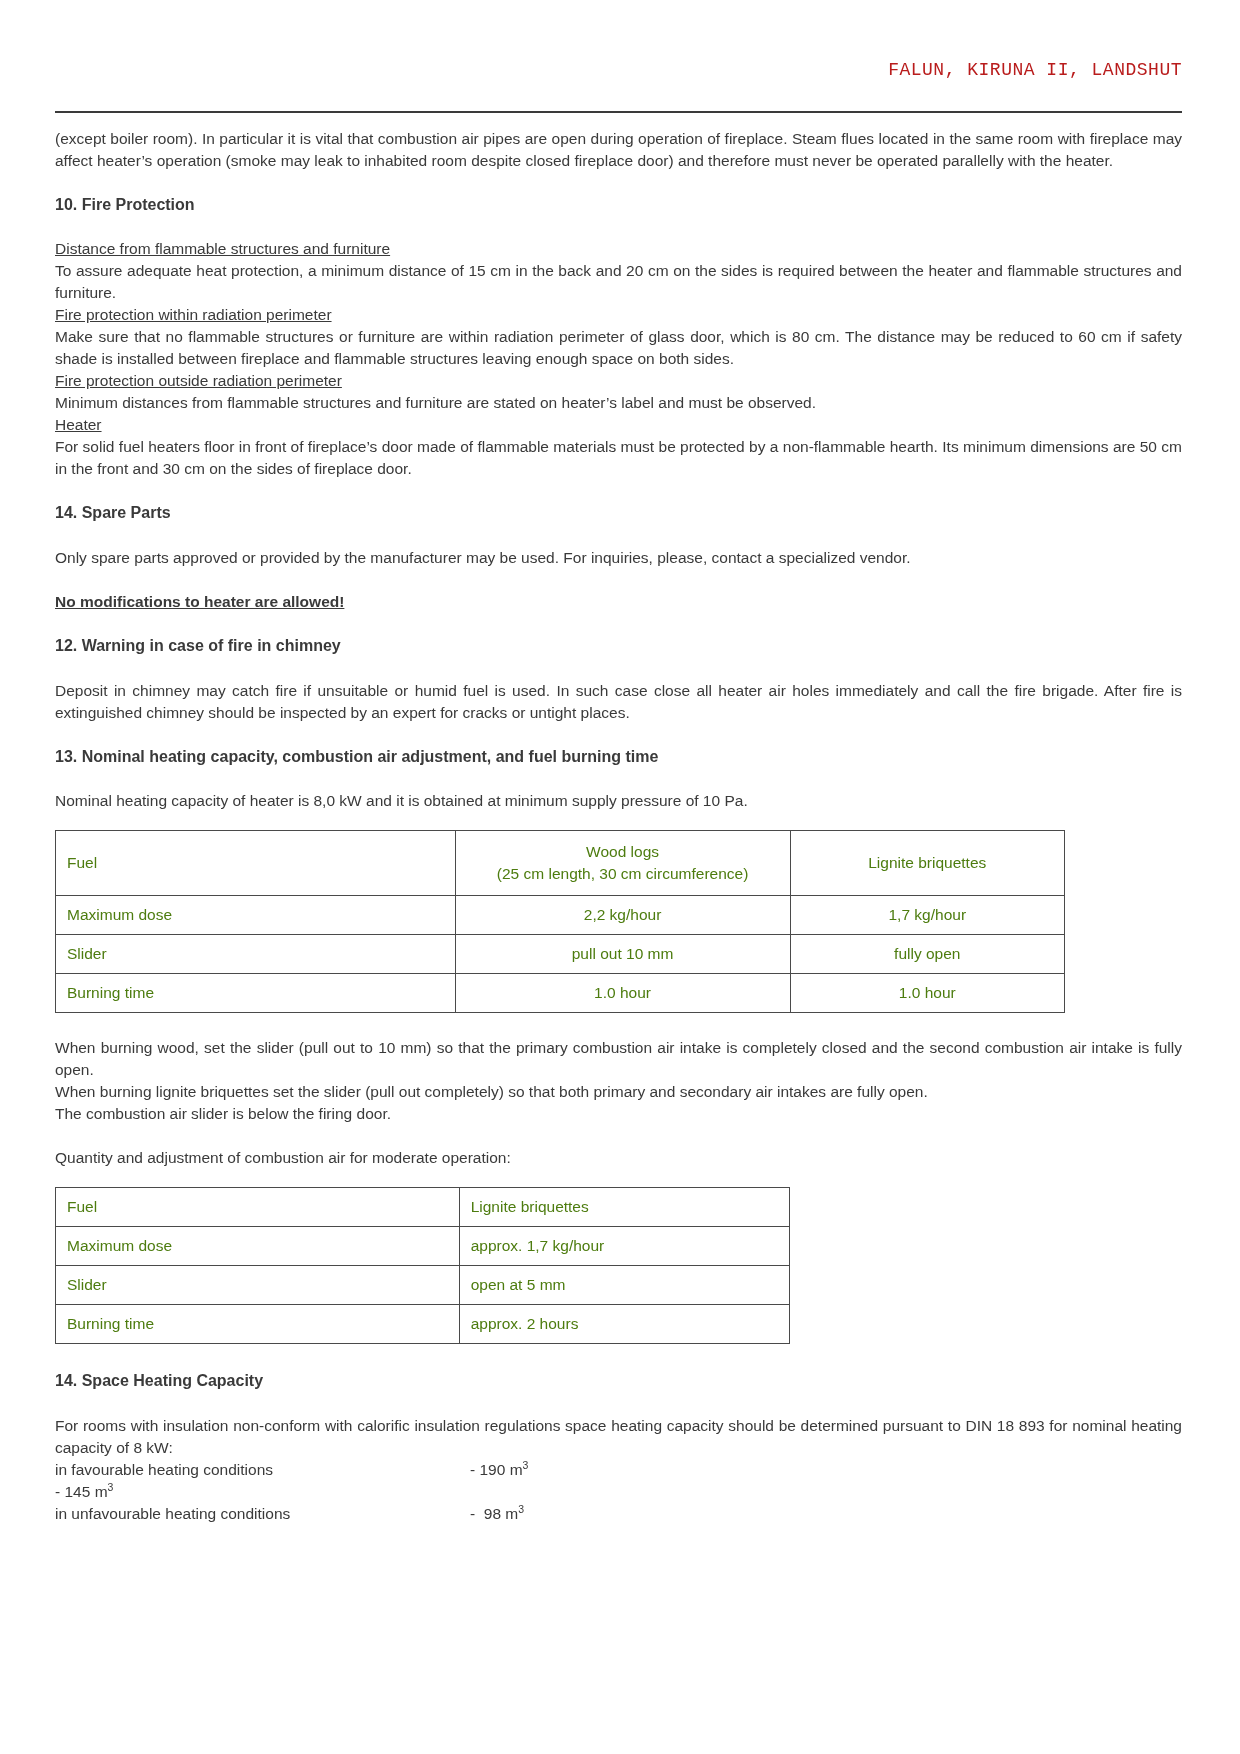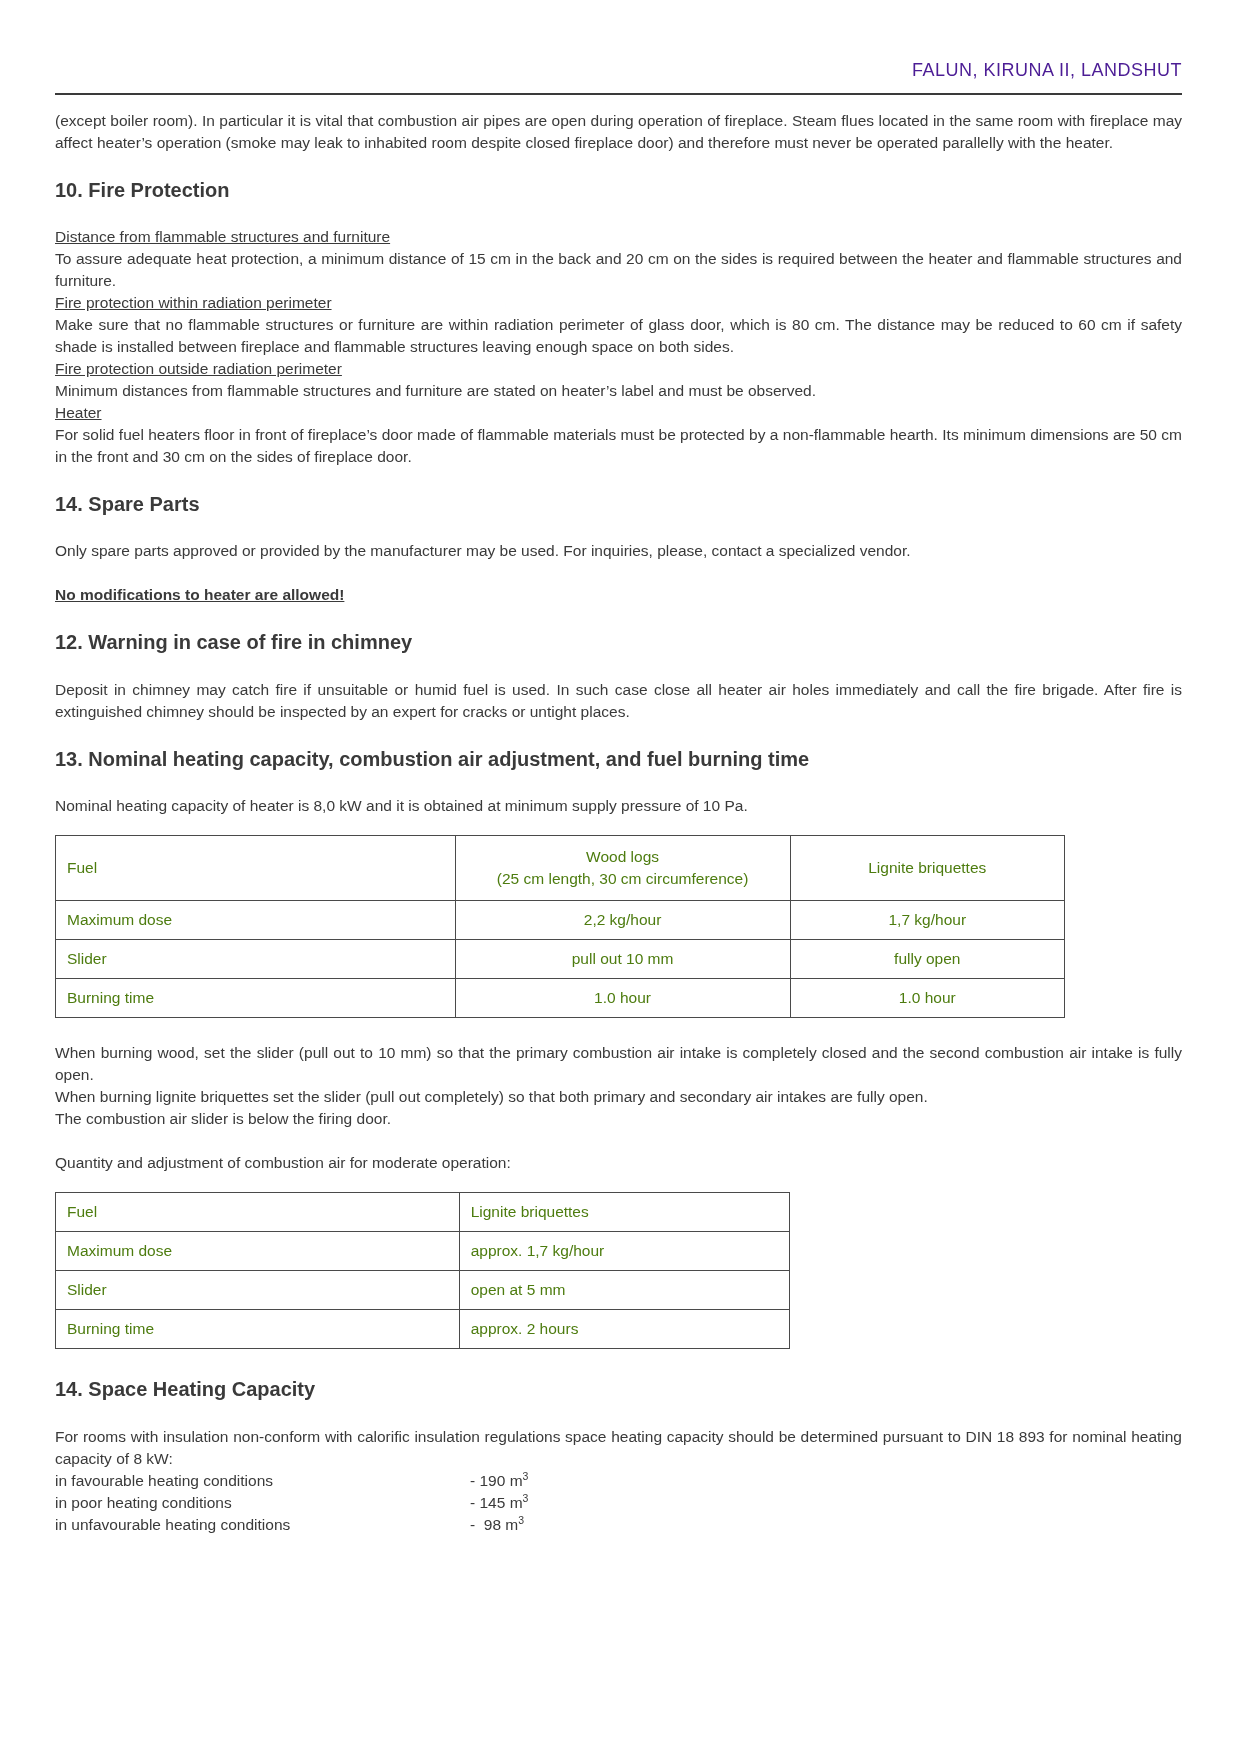--- a/index.html
+++ b/index.html
@@ -10,29 +10,29 @@
     min-height:1754px;
     background:#ffffff;
     padding:58px 58px 60px 55px;
     font-family:"Liberation Sans", sans-serif;
     font-size:15.5px;
     line-height:1.42;
     color:#3a3a3a;
   }
   .doc-header {
     text-align:right;
-    font-family:Liberation Sans, sans-serif;
+    font-family:Liberation Mono, monospace;
     font-size:18px;
     letter-spacing:0.5px;
-    color:#4c1d95;
-    padding-bottom:9px;
+    color:#b91c1c;
+    padding-bottom:27px;
   }
   .rule { border-bottom:2px solid #3a3a3a; margin-bottom:15px; }
   .para { text-align:justify; }
-  .section-heading { font-weight:bold; font-size:20px; margin:22px 0; }
+  .section-heading { font-weight:bold; font-size:16px; margin:22px 0; }
   .subsection { }
   .subhead { text-decoration:underline; }
   .warning-line { font-weight:bold; text-decoration:underline; margin:22px 0; }
   .mt { margin-top:22px; }
   table { border-collapse:collapse; table-layout:fixed; color:#4d7c0f; }
   .t1 { width:1010px; margin:18px 0 24px 0; }
   .t2 { width:735px; margin:18px 0 26px 0; }
   td { border:1.5px solid #4a4a4a; padding:8px 11px; vertical-align:middle; font-size:15.5px; }
   .t1 col.c0 { width:39.6%; } .t1 col.c1 { width:33.2%; } .t1 col.c2 { width:27.2%; }
   .t2 col.c0 { width:55%; } .t2 col.c1 { width:45%; }
@@ -149,21 +149,20 @@
     </table>
 
   <h2 class="section-heading">14. Space Heating Capacity</h2>
   <p class="para">For rooms with insulation non-conform with calorific insulation regulations space heating capacity should be determined pursuant to DIN 18 893 for nominal heating capacity of 8 kW:</p>
 
   <div class="cond-row">
     <span class="cond-label">in favourable heating conditions</span>
     <span class="cond-value"><span>- 190 m</span><sup>3</sup></span>
   </div>
   <div class="cond-row">
-    <span class="cond-label">in poor heating conditions</span>
     <span class="cond-value"><span>- 145 m</span><sup>3</sup></span>
   </div>
   <div class="cond-row">
     <span class="cond-label">in unfavourable heating conditions</span>
     <span class="cond-value"><span>-  98 m</span><sup>3</sup></span>
   </div>
 
 
 </div>
 

